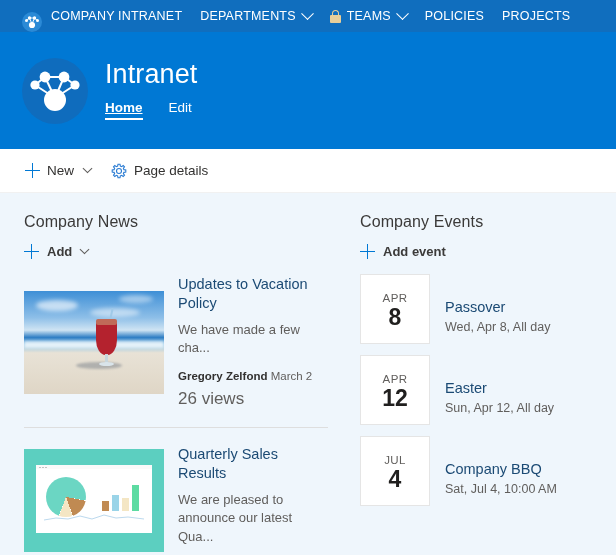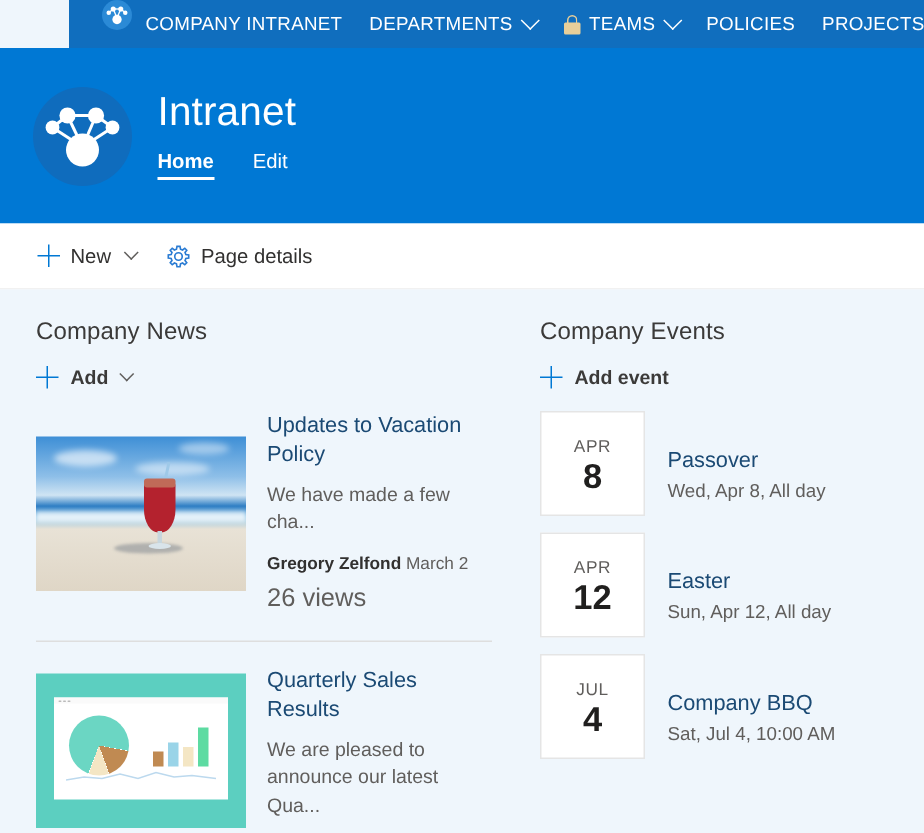--- a/index.html
+++ b/index.html
@@ -15,26 +15,25 @@
     background: #eff6fc;
     color: #323130;
     -webkit-font-smoothing: antialiased;
   }
 
   
   .hub-nav {
     height: 32px;
     background: #106ebe;
     display: flex;
-    align-items: flex-start;
+    align-items: flex-end;
     padding: 0 4px 0 22px;
     gap: 0;
     white-space: nowrap;
     overflow: hidden;
-    margin-left: 46px;
   }
   .hub-logo {
     width: 20px;
     height: 20px;
     flex: 0 0 20px;
     margin-right: 9px;
     position: relative;
   }
   .hub-item {
     color: #ffffff;
@@ -108,21 +107,21 @@
     letter-spacing: .1px;
   }
   .site-tabs { display: flex; align-items: flex-end; gap: 26px; }
   .site-tab {
     font-size: 13.5px;
     color: #ffffff;
     cursor: pointer;
     padding-bottom: 5px;
     position: relative;
   }
-  .site-tab.active { font-weight: bold; }
+  .site-tab.active { font-weight: bold; text-decoration: underline; }
   .site-tab.active::after {
     content: "";
     position: absolute;
     left: 0; right: 0; bottom: 0;
     height: 2px;
     background: #ffffff;
   }
 
   
   .command-bar {

